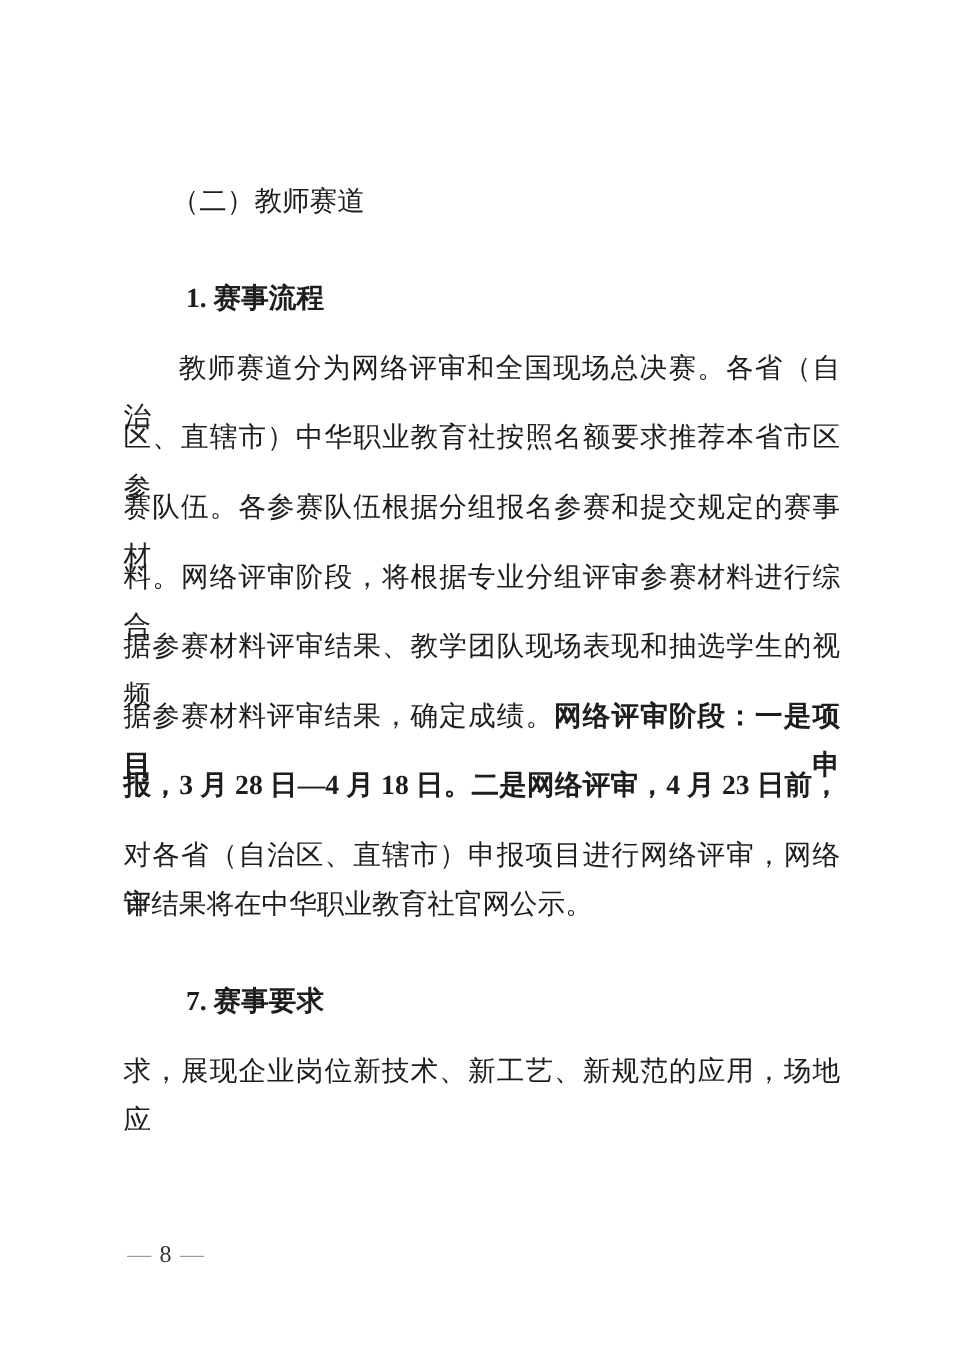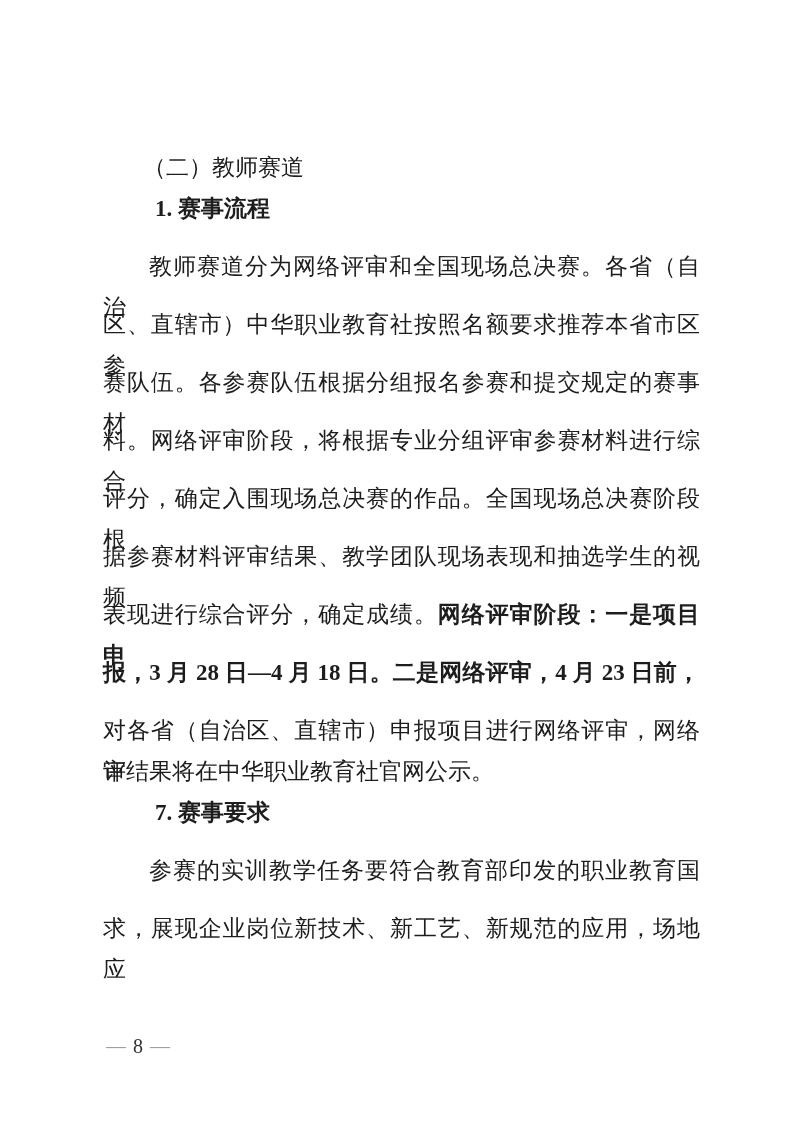--- a/index.html
+++ b/index.html
@@ -28,20 +28,21 @@
     height: 41px;
     white-space: normal;
   }
   .heading-kai {
     padding-left: 40px;
     font-weight: 400;
   }
   .heading-bold {
     padding-left: 52px;
     font-weight: 700;
+    margin-top: 40px;
   }
   .line.fill {
     text-align: justify;
     text-align-last: justify;
     margin-top: 17px;
   }
   .line.indent {
     text-indent: 46px;
   }
   .bold {
@@ -70,30 +71,28 @@
 
 <main class="page">
   <div class="doc-body" id="doc">
       <div class="heading heading-kai">（二）教师赛道</div>
       <div class="heading heading-bold">1. 赛事流程</div>
       <div class="paragraph">
         <div class="line fill indent"><span>教师赛道分为网络评审和全国现场总决赛。各省（自治</span></div>
         <div class="line fill"><span>区、直辖市）中华职业教育社按照名额要求推荐本省市区参</span></div>
         <div class="line fill"><span>赛队伍。各参赛队伍根据分组报名参赛和提交规定的赛事材</span></div>
         <div class="line fill"><span>料。网络评审阶段，将根据专业分组评审参赛材料进行综合</span></div>
-        <div class="line fill"><span>评分，确定入围现场总决赛的作品。全国现场总决赛阶段根</span></div>
         <div class="line fill"><span>据参赛材料评审结果、教学团队现场表现和抽选学生的视频</span></div>
-        <div class="line fill"><span>表现进行综合评分，确定成绩。</span><span class="bold">网络评审阶段：一是项目申</span></div>
+        <div class="line fill"><span>据参赛材料评审结果，确定成绩。</span><span class="bold">网络评审阶段：一是项目申</span></div>
         <div class="line fill"><span class="bold">报，3 月 28 日—4 月 18 日。二是网络评审，4 月 23 日前，</span></div>
         <div class="line fill"><span>对各省（自治区、直辖市）申报项目进行网络评审，网络评</span></div>
         <div class="line"><span>审结果将在中华职业教育社官网公示。</span></div>
       </div>
       <div class="heading heading-bold">7. 赛事要求</div>
       <div class="paragraph">
-        <div class="line fill indent"><span>参赛的实训教学任务要符合教育部印发的职业教育国</span></div>
         <div class="line fill"><span>求，展现企业岗位新技术、新工艺、新规范的应用，场地应</span></div>
       </div>
     </div>
   <div class="footer">
     <span class="dash">—</span>
     <span class="num">8</span>
     <span class="dash">—</span>
   </div>
 </main>
 

